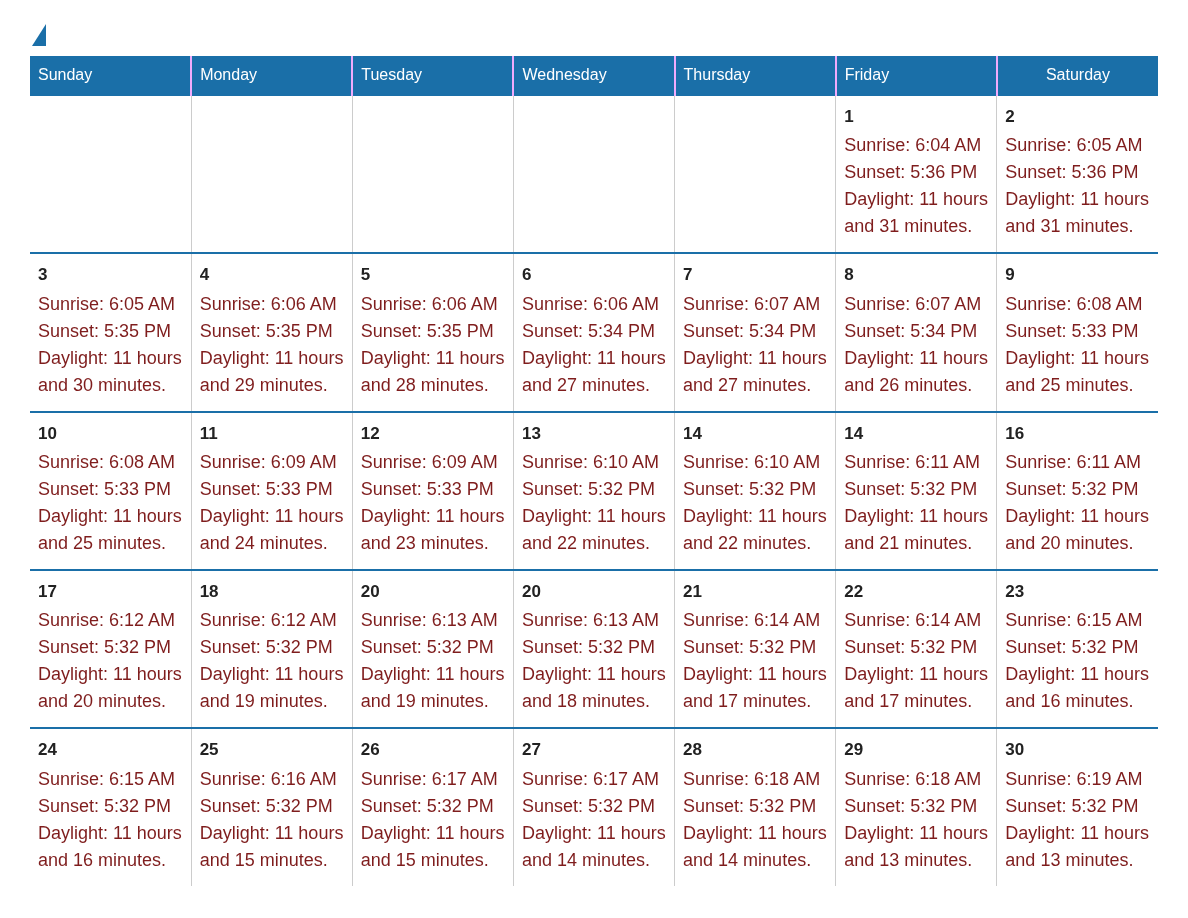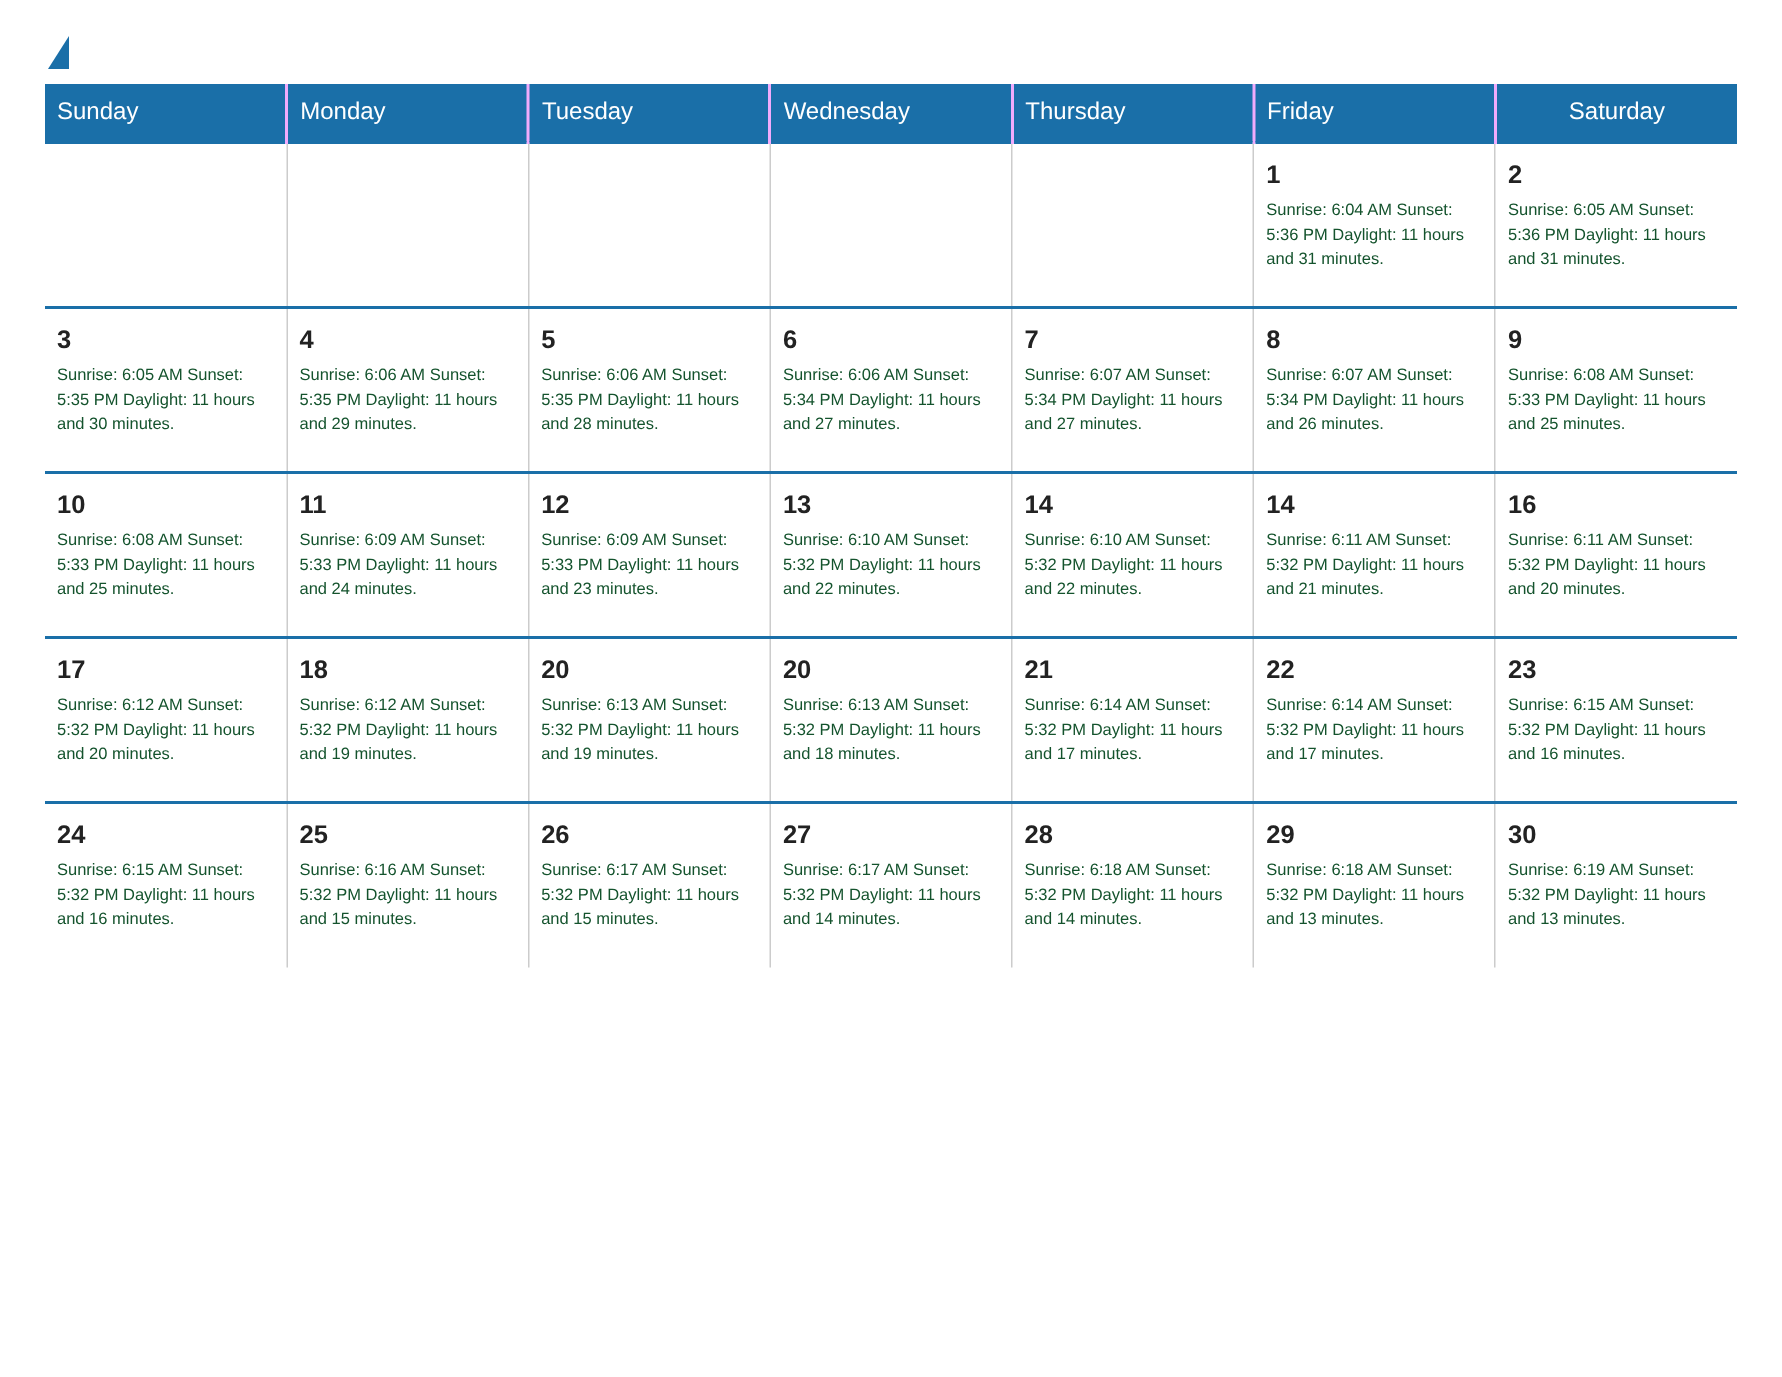--- a/index.html
+++ b/index.html
@@ -86,22 +86,22 @@
     }
     tbody td:last-child { border-right: none; }
     .day-num {
       font-size: 17px;
       font-weight: bold;
       color: #222;
       display: block;
       margin-bottom: 2px;
     }
     .cell-info {
-      font-size: 11px;
-      color: #14532d;
+      font-size: 18px;
+      color: #7f1d1d;
       line-height: 1.5;
     }
     .empty-cell {
       background: #fff;
     }
   </style>
 </head>
 <body>
 
 <div id="header">

